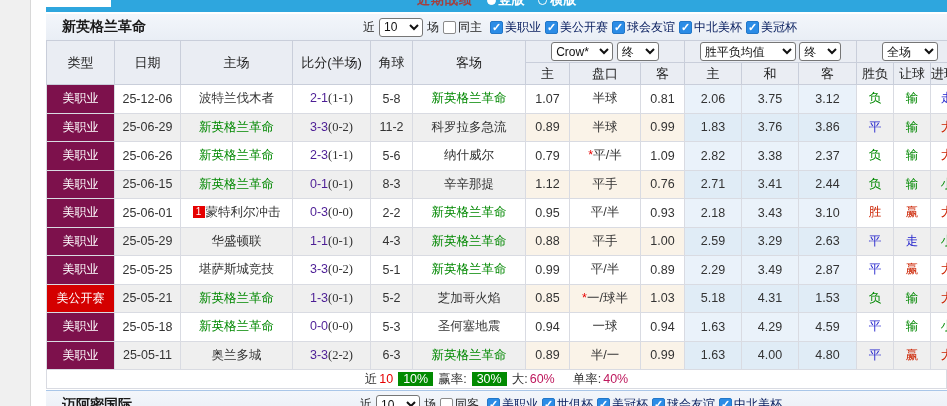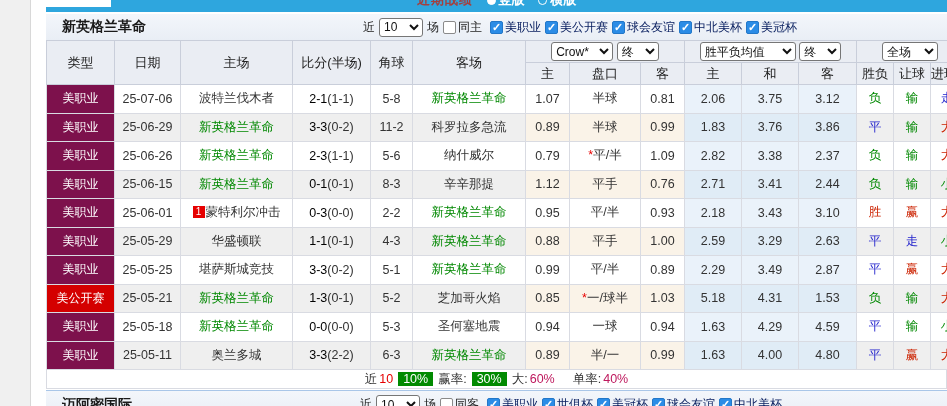--- a/index.html
+++ b/index.html
@@ -50,22 +50,22 @@
   tbody tr.even .c-asian { background:#FAF3E8; }
   tbody tr.odd  .c-euro  { background:#EAF2FA; }
   tbody tr.even .c-euro  { background:#E0ECF6; }
   td.league { color:#fff; font-size:12px; }
   td.league.maroon { background:#7D114C !important; }
   td.league.red    { background:#D40000 !important; }
   .t-green { color:#008800; }
   .t-black { color:#333; }
   .t-red   { color:#CC2200; }
   .t-blue  { color:#2222CC; }
-  .score-ft { color:#000000; }
-  .score-ht { color:#333; }
+  .score-ft { color:#4c1d95; }
+  .score-ht { color:#333;font-family:Liberation Serif, serif; }
   .star { color:#E80000; }
   .badge1 { display:inline-block; background:#E60000; color:#fff; font-size:10px;
     line-height:12px; width:12px; height:12px; margin-right:1px; vertical-align:1px; }
   .teamlink { cursor:pointer; }
 
   
   .summary { height:19px; display:flex; align-items:center; justify-content:center;
     font-size:12.5px; color:#333; gap:2px; border-left:1px solid #D9DBE2;
     border-right:1px solid #D9DBE2; border-bottom:1px solid #D9DBE2; }
   .summary .red { color:#E60000; }
@@ -171,21 +171,21 @@
           <th>和</th>
           <th>客</th>
           <th>胜负</th>
           <th>让球</th>
           <th>进球数</th>
         </tr>
     </thead>
     <tbody id="rows-body">
         <tr class="odd">
           <td class="league maroon">美职业</td>
-          <td class="c-plain">25-07-06</td>
+          <td class="c-plain">25-12-06</td>
           <td class="c-plain"><span class="teamlink t-black">波特兰伐木者</span></td>
           <td class="c-plain"><span class="score-ft">2-1</span><span class="score-ht">(1-1)</span></td>
           <td class="c-plain">5-8</td>
           <td class="c-plain"><span class="teamlink t-green">新英格兰革命</span></td>
           <td class="c-asian">1.07</td>
           <td class="c-asian">半球</td>
           <td class="c-asian">0.81</td>
           <td class="c-euro">2.06</td>
           <td class="c-euro">3.75</td>
           <td class="c-euro">3.12</td>

